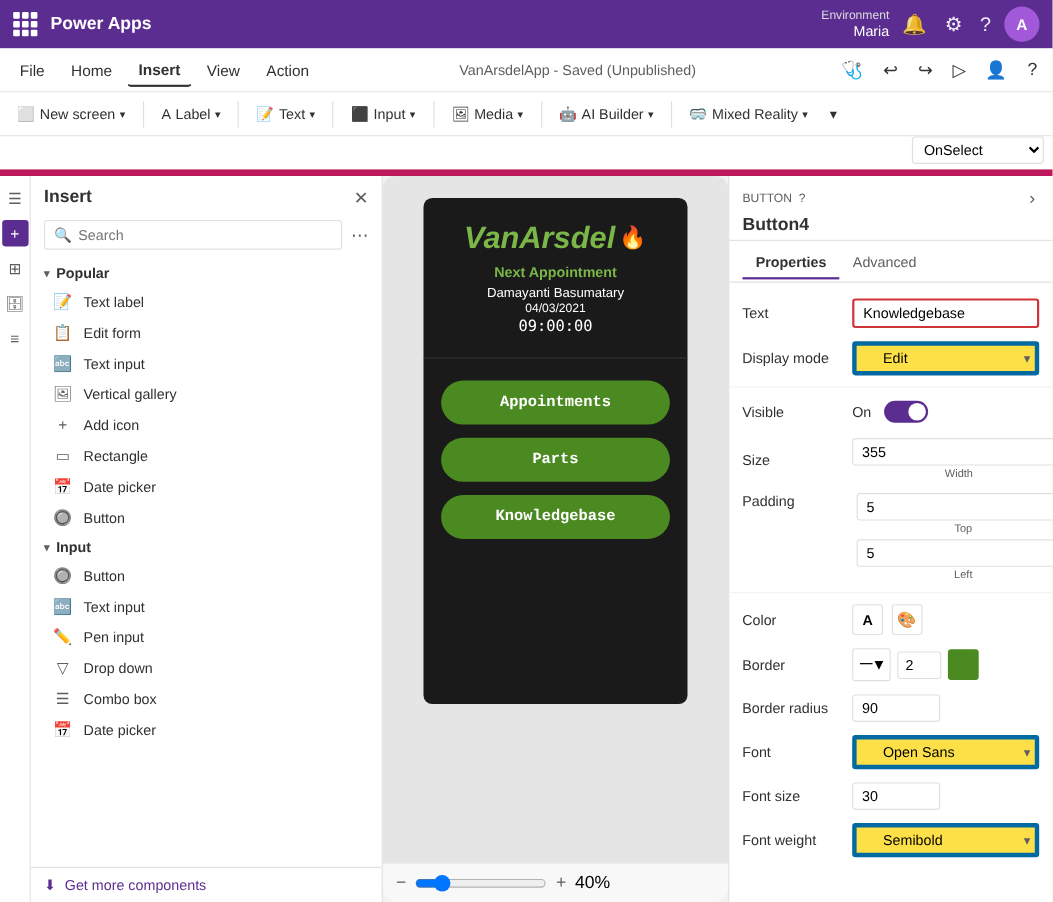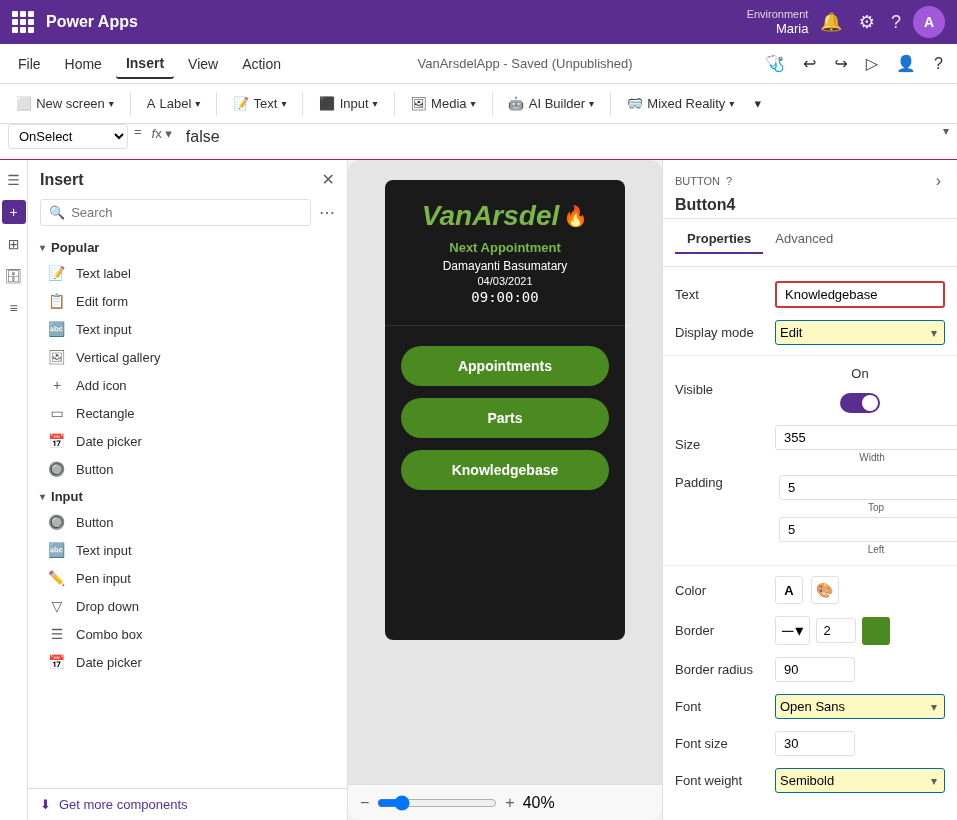--- a/index.html
+++ b/index.html
@@ -52,24 +52,25 @@
     }
     .toolbar-btn { display: flex; align-items: center; gap: 4px; font-size: 13px; padding: 4px 8px; cursor: pointer; border-radius: 3px; color: #323130; border: none; background: none; }
     .toolbar-sep { width: 1px; height: 24px; background: #e1dfdd; margin: 0 4px; }
     .caret { font-size: 10px; }
 
     
     .formula-bar {
       background: white;
       height: 36px;
       display: flex;
-      align-items: flex-start;
+      align-items: flex-end;
       padding: 0 8px;
-      border-bottom: 1px solid #be185d;
+      border-bottom: 6px solid #be185d;
       gap: 6px;
+      flex-direction: column;
     }
     .formula-select { font-size: 13px; border: 1px solid #e1dfdd; padding: 3px 6px; border-radius: 3px; width: 120px; background: white; cursor: pointer; }
     .formula-eq { font-size: 13px; color: #605e5c; }
     .formula-fx { font-size: 13px; color: #605e5c; cursor: pointer; padding: 2px 4px; }
     .formula-input { flex: 1; border: none; font-size: 16px; color: #323130; outline: none; padding: 4px; }
     .formula-chevron { font-size: 12px; color: #605e5c; cursor: pointer; }
 
     
     .main-layout { display: flex; height: calc(820px - 44px - 40px - 40px - 36px); }
 
@@ -101,45 +102,45 @@
     .phone-frame { width: 240px; min-height: 460px; background: #1a1a1a; border-radius: 8px; overflow: hidden; position: relative; }
     .phone-header { padding: 20px 16px 12px; text-align: center; }
     .app-logo-text { font-size: 28px; font-weight: 700; color: #7ab648; font-style: italic; }
     .app-logo-icon { color: #e04e00; font-size: 20px; }
     .next-appointment-label { color: #7ab648; font-size: 13px; font-weight: 600; margin-top: 8px; }
     .patient-name { color: white; font-size: 12px; font-weight: 500; margin-top: 4px; }
     .appt-date { color: white; font-size: 11px; margin-top: 2px; }
     .appt-time { color: white; font-size: 14px; font-weight: 300; margin-top: 2px; font-family: monospace; }
     .phone-divider { height: 1px; background: #333; margin: 8px 0; }
     .phone-buttons { padding: 12px 16px; display: flex; flex-direction: column; gap: 12px; }
-    .phone-btn { background: #4a8a20; border: none; border-radius: 24px; padding: 12px; color: white; font-size: 14px; font-weight: 600; cursor: pointer; }
+    .phone-btn { background: #4a8a20; border: none; border-radius: 24px; padding: 12px; color: white; font-size: 14px; font-weight: 600; cursor: pointer; font-family: Liberation Mono, monospace; }
     .canvas-bottom { height: 36px; background: #f8f8f8; border-top: 1px solid #e1dfdd; display: flex; align-items: center; padding: 0 12px; gap: 8px; }
     .zoom-btn { font-size: 16px; cursor: pointer; color: #605e5c; }
     .zoom-slider { flex: 1; max-width: 120px; }
 
     
     .right-panel { width: 295px; background: white; border-left: 1px solid #e1dfdd; display: flex; flex-direction: column; overflow: hidden; }
     .right-panel-header { padding: 8px 12px 4px; border-bottom: 1px solid #e1dfdd; }
     .component-type { font-size: 11px; color: #605e5c; text-transform: uppercase; display: flex; align-items: center; gap: 6px; }
     .component-name { font-size: 16px; font-weight: 600; color: #323130; margin-top: 2px; }
-    .panel-tabs { display: flex; gap: 0; padding: 6px 12px 12px; border-bottom: 1px solid #e1dfdd; }
+    .panel-tabs { display: flex; gap: 0; padding: 6px 12px 2px; border-bottom: 1px solid #e1dfdd; }
     .panel-tab { font-size: 13px; padding: 6px 12px; cursor: pointer; color: #605e5c; border-bottom: 2px solid transparent; }
     .panel-tab.active { color: #323130; font-weight: 600; border-bottom: 2px solid #5c2d91; }
     .expand-btn { margin-left: auto; font-size: 16px; color: #605e5c; cursor: pointer; padding: 4px; }
 
     .props-content { flex: 1; overflow-y: auto; padding: 8px 0; }
     .prop-row { display: flex; align-items: center; padding: 6px 12px; min-height: 36px; }
     .prop-label { font-size: 13px; color: #323130; width: 100px; flex-shrink: 0; }
     .prop-value { flex: 1; }
     .prop-input { width: 100%; border: 1px solid #e1dfdd; border-radius: 3px; padding: 4px 8px; font-size: 13px; outline: none; }
     .prop-input.highlighted { border: 2px solid #d13438; }
-    .prop-select { width: 100%; border: 1px solid #0369a1; border-radius: 3px; padding: 4px 4px; font-size: 13px; outline: none; background: #fef9c3; cursor: pointer; appearance: none; }
+    .prop-select { width: 100%; border: 4px solid #0369a1; border-radius: 3px; padding: 4px 24px; font-size: 13px; outline: none; background: #fde047; cursor: pointer; appearance: none; }
     .select-wrapper { position: relative; }
     .select-wrapper::after { content: '▾'; position: absolute; right: 8px; top: 50%; transform: translateY(-50%); font-size: 12px; color: #605e5c; pointer-events: none; }
-    .prop-toggle { display: flex; align-items: center; gap: 12px; flex-direction: column; }
+    .prop-toggle { display: flex; align-items: center; gap: 12px; }
     .toggle-label { font-size: 13px; color: #323130; }
     .toggle-switch { width: 40px; height: 20px; background: #5c2d91; border-radius: 10px; position: relative; cursor: pointer; }
     .toggle-knob { width: 16px; height: 16px; background: white; border-radius: 50%; position: absolute; top: 2px; right: 2px; }
     .position-grid { display: grid; grid-template-columns: 1fr 1fr; gap: 6px; flex: 1; }
     .pos-input-wrap { display: flex; flex-direction: column; }
     .pos-input { border: 1px solid #e1dfdd; border-radius: 3px; padding: 4px 8px; font-size: 13px; outline: none; }
     .pos-label { font-size: 10px; color: #605e5c; text-align: center; margin-top: 2px; }
     .padding-grid { display: grid; grid-template-columns: 1fr 1fr; gap: 6px; flex: 1; }
     .color-row { display: flex; align-items: center; gap: 8px; }
     .color-a { width: 28px; height: 28px; border: 1px solid #e1dfdd; border-radius: 3px; display: flex; align-items: center; justify-content: center; font-size: 13px; font-weight: 600; cursor: pointer; }

